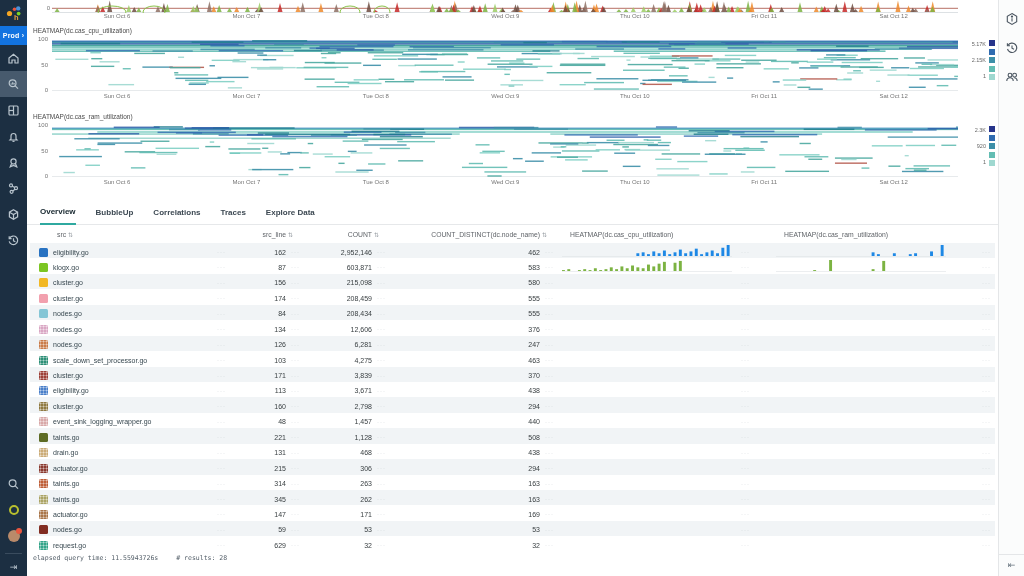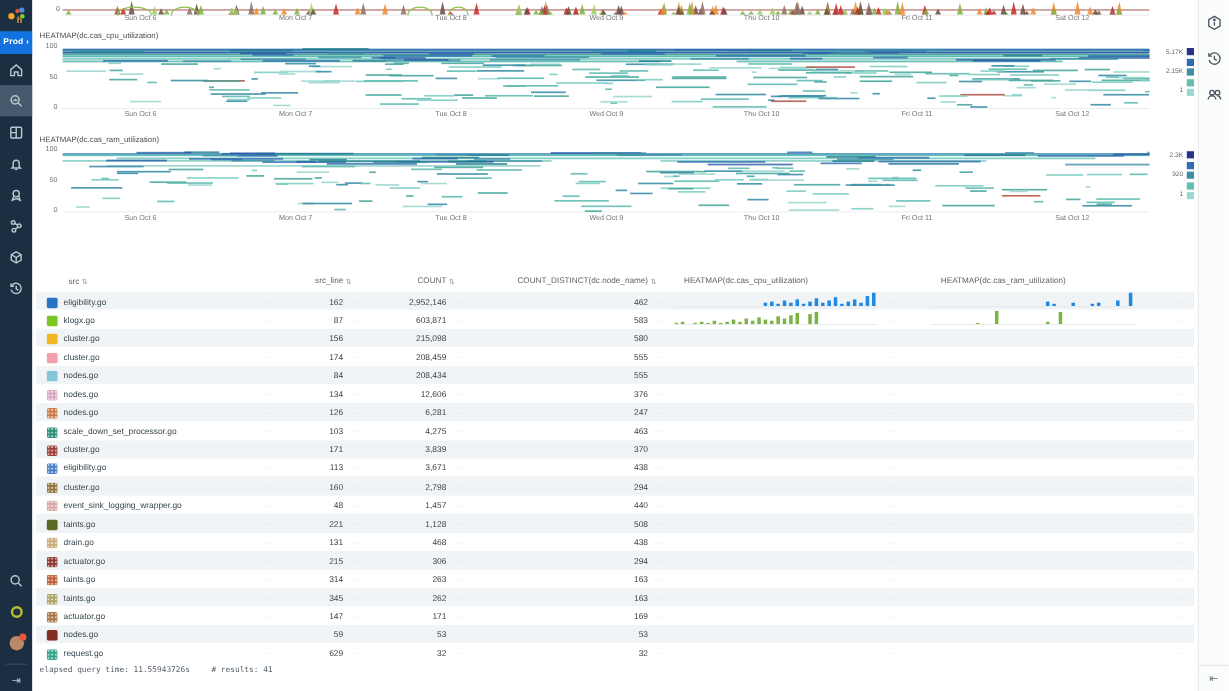--- a/index.html
+++ b/index.html
@@ -767,20 +767,27 @@
         <div class="sq">
             <i style="background: rgb(39, 52, 139);"></i>
             <i style="background: rgb(47, 107, 176);"></i>
             <i style="background: rgb(61, 143, 168);"></i>
             <i style="background: rgb(99, 189, 179);"></i>
             <i style="background: rgb(159, 216, 208);"></i>
           </div>
       </div>
     </div>
 
+    <div class="tab-bar">
+        <div class="tab active">Overview</div>
+        <div class="tab">BubbleUp</div>
+        <div class="tab">Correlations</div>
+        <div class="tab">Traces</div>
+        <div class="tab">Explore Data</div>
+      </div>
 
     <div class="tbl">
       <div class="thead">
         <div class="h" style="padding-left:27px"><span>src</span><span class="sort">⇅</span></div>
         <div></div>
         <div class="h h-right">src_line</div>
         <div><span class="sort">⇅</span></div>
         <div class="h h-right">COUNT</div>
         <div><span class="sort">⇅</span></div>
         <div class="h h-right">COUNT_DISTINCT(dc.node_name)</div>
@@ -1187,21 +1194,21 @@
             <div><svg width="170" height="13" class="spark"></svg></div>
             <div class="dots">···</div>
             <div><svg width="170" height="13" class="spark"></svg></div>
             <div class="dots far">···</div>
           </div>
         </div>
     </div>
 
     <div class="statusbar">
       <span>elapsed query time: 11.55943726s</span>
-      <span># results: 41</span>
+      <span># results: 28</span>
     </div>
   </main>
 
   <aside class="nav-right">
     <span>
       <svg width="14" height="14" viewBox="0 0 14 14">
           <path d="M7 1.6 L11.7 4.3 V9.7 L7 12.4 L2.3 9.7 V4.3 Z"></path>
           <line x1="7" y1="6.2" x2="7" y2="9.4"></line>
           <circle cx="7" cy="4.6" r="0.6" fill="#4a5560"></circle>
         </svg>

